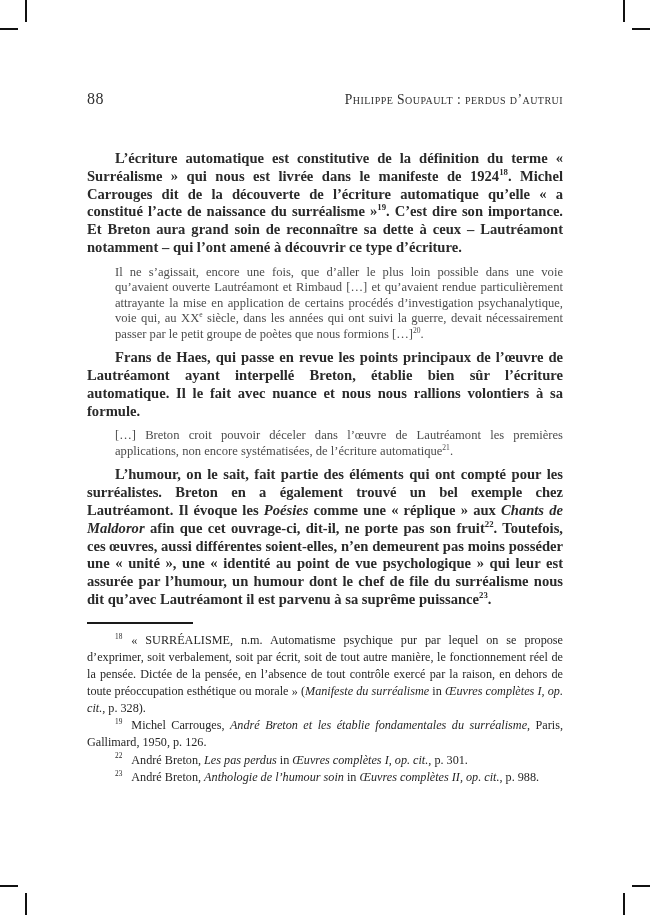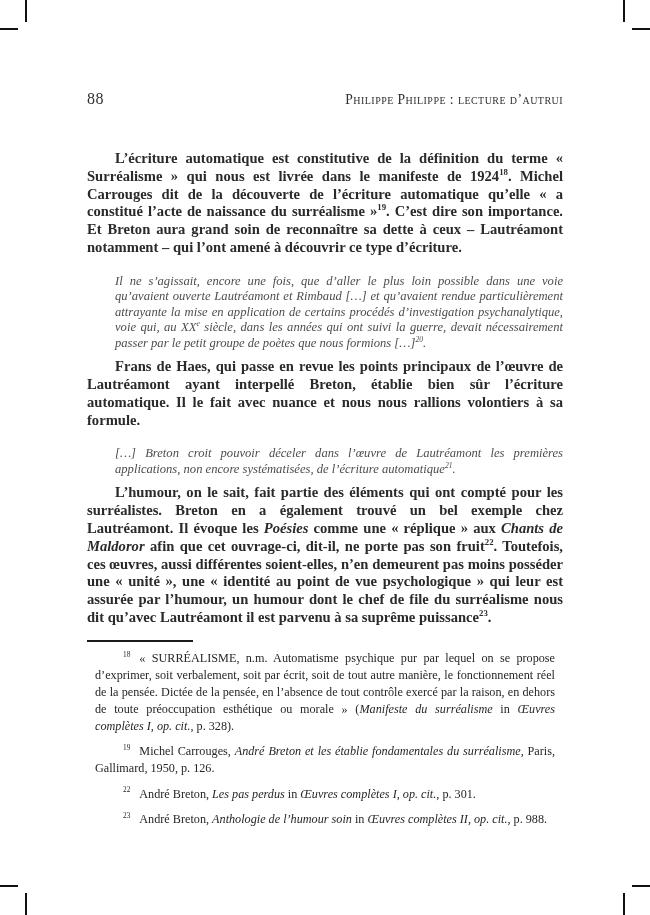--- a/index.html
+++ b/index.html
@@ -25,30 +25,30 @@
     color:#2f2f2f;
   }
 
   
   .content { position:absolute; top:150px; left:87px; width:476px; }
   p.paragraph {
     margin:0; text-indent:28px; text-align:justify;
     font-size:14.6px; line-height:17.8px; color:#2a2a2a;font-weight:bold;
   }
   p.quote {
-    margin:17px 0 7px 28px; text-align:justify;
-    font-size:12.6px; line-height:15.5px; color:#4c4c4c;font-style:italic;
+    margin:8px 0 7px 28px; text-align:justify;
+    font-size:12.6px; line-height:15.5px; color:#4c4c4c;
   }
   sup.sup { font-size:60%; line-height:0; vertical-align:super; }
   .fn-separator {
     width:106px; height:2px; background:#1a1a1a;
     margin:13px 0 8px 0;
   }
   p.footnote {
-    margin:8px; text-indent:28px; text-align:justify;
+    margin:0; text-indent:28px; text-align:justify;
     font-size:12.2px; line-height:17.1px; color:#262626;
   }
   p.footnote sup.fn-num {
     font-size:60%; line-height:0; vertical-align:super; margin-right:9px;
   }
 </style>
 </head>
 <body>
 
 <div class="page">
@@ -57,21 +57,21 @@
   <div class="crop h" style="left:0; top:28px;"></div>
   <div class="crop v" style="left:623px; top:0;"></div>
   <div class="crop h" style="left:632px; top:28px;"></div>
   <div class="crop h" style="left:0; top:885px;"></div>
   <div class="crop v" style="left:25px; top:893px;"></div>
   <div class="crop h" style="left:632px; top:885px;"></div>
   <div class="crop v" style="left:623px; top:893px;"></div>
 
   <div class="header">
     <span class="page-number">88</span>
-    <span class="running-title">Philippe Philippe : lecture d’autrui</span>
+    <span class="running-title">Philippe Soupault : perdus d’autrui</span>
   </div>
 
   <div class="content">
     <div id="body-blocks">
         <p class="paragraph">L’écriture automatique est constitutive de la définition du terme « Surréalisme » qui nous est livrée dans le manifeste de 1924<sup class="sup">18</sup>. Michel Carrouges dit de la découverte de l’écriture automatique qu’elle « a constitué l’acte de naissance du surréalisme »<sup class="sup">19</sup>. C’est dire son importance. Et Breton aura grand soin de reconnaître sa dette à ceux – Lautréamont notamment – qui l’ont amené à découvrir ce type d’écriture.</p>
         <p class="quote">Il ne s’agissait, encore une fois, que d’aller le plus loin possible dans une voie qu’avaient ouverte Lautréamont et Rimbaud […] et qu’avaient rendue particulièrement attrayante la mise en application de certains procédés d’investigation psychanalytique, voie qui, au XX<sup class="sup">e</sup> siècle, dans les années qui ont suivi la guerre, devait nécessairement passer par le petit groupe de poètes que nous formions […]<sup class="sup">20</sup>.</p>
         <p class="paragraph">Frans de Haes, qui passe en revue les points principaux de l’œuvre de Lautréamont ayant interpellé Breton, établie bien sûr l’écriture automatique. Il le fait avec nuance et nous nous rallions volontiers à sa formule.</p>
         <p class="quote">[…] Breton croit pouvoir déceler dans l’œuvre de Lautréamont les premières applications, non encore systématisées, de l’écriture automatique<sup class="sup">21</sup>.</p>
         <p class="paragraph">L’humour, on le sait, fait partie des éléments qui ont compté pour les surréalistes. Breton en a également trouvé un bel exemple chez Lautréamont. Il évoque les <i>Poésies</i> comme une « réplique » aux <i>Chants de Maldoror</i> afin que cet ouvrage-ci, dit-il, ne porte pas son fruit<sup class="sup">22</sup>. Toutefois, ces œuvres, aussi différentes soient-elles, n’en demeurent pas moins posséder une « unité », une « identité au point de vue psychologique » qui leur est assurée par l’humour, un humour dont le chef de file du surréalisme nous dit qu’avec Lautréamont il est parvenu à sa suprême puissance<sup class="sup">23</sup>.</p>
       </div>

